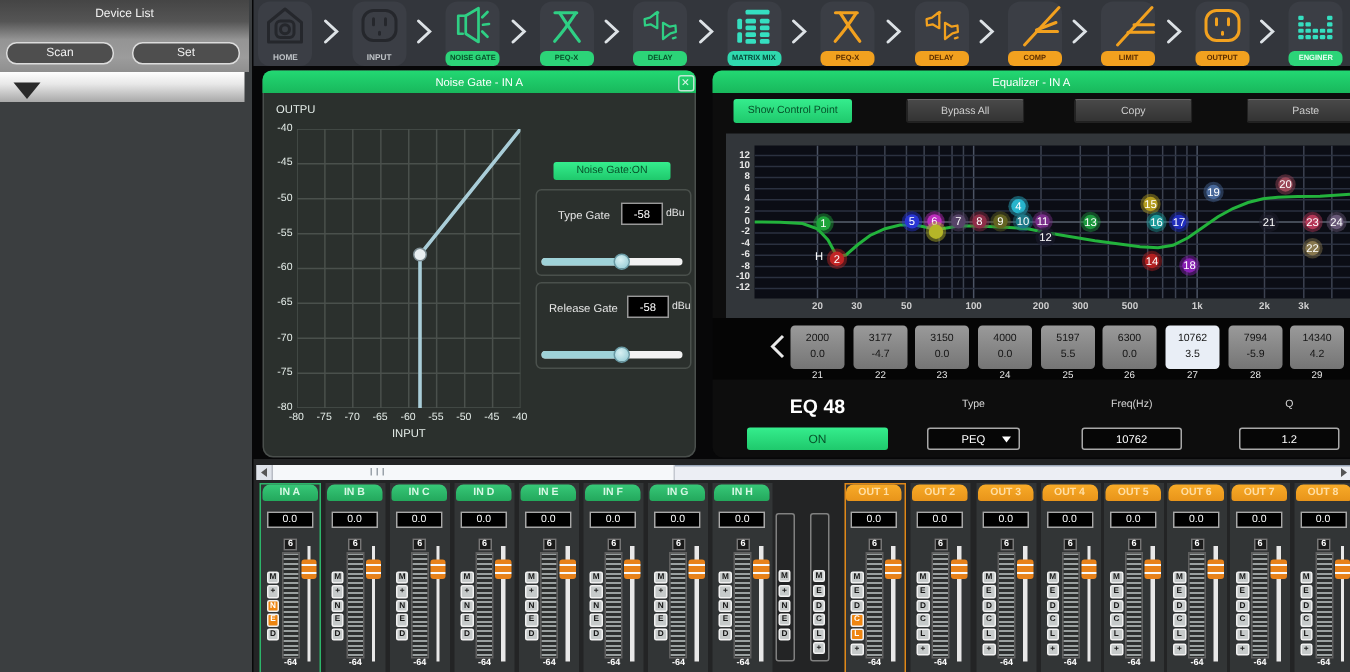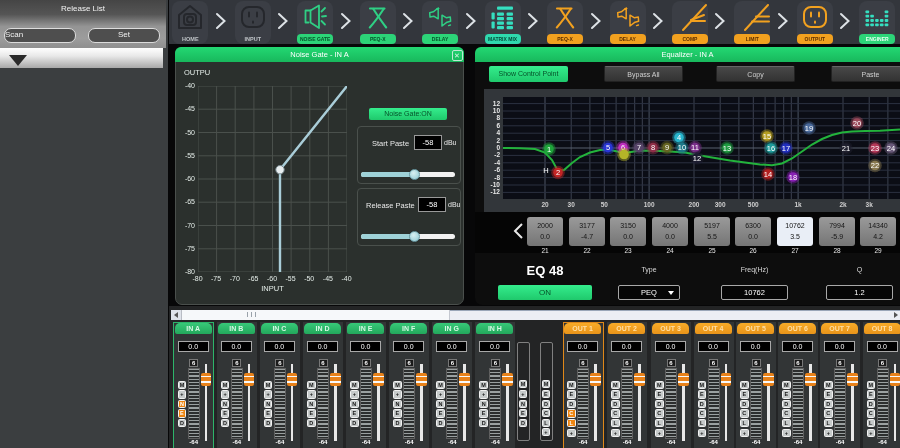--- a/index.html
+++ b/index.html
@@ -1,22 +1,22 @@
 <!DOCTYPE html>
 <html><head><meta charset="utf-8"><style>
 *{margin:0;padding:0;box-sizing:border-box;}
 html,body{width:900px;height:448px;overflow:hidden;background:#070708;
  font-family:"Liberation Sans",sans-serif;}
 .abs{position:absolute;}
 .txt{position:absolute;white-space:nowrap;}
 </style></head><body>
 <div class="abs" style="left:0;top:0;width:168px;height:448px;background:#3b3e40;"></div>
 <div class="abs" style="left:0;top:0;width:166px;height:48px;background:linear-gradient(180deg,#454545 0%,#555555 30%,#949494 55%,#9c9c9c 80%,#8f8f8f 100%);"></div>
-<div class="txt" style="left:0;top:4px;width:166px;text-align:center;font-size:8px;color:#f2f2f2;">Release List</div>
-<div class="abs" style="left:4px;top:28px;width:72px;height:15px;background:#4e4e4e;border:1.5px solid #dcdcdc;border-radius:7px;color:#f0f0f0;font-size:8px;text-align:left;line-height:12px;">Scan</div>
+<div class="txt" style="left:0;top:4px;width:166px;text-align:center;font-size:8px;color:#f2f2f2;">Device List</div>
+<div class="abs" style="left:4px;top:28px;width:72px;height:15px;background:#4e4e4e;border:1.5px solid #dcdcdc;border-radius:7px;color:#f0f0f0;font-size:8px;text-align:center;line-height:12px;">Scan</div>
 <div class="abs" style="left:88px;top:28px;width:72px;height:15px;background:#4e4e4e;border:1.5px solid #dcdcdc;border-radius:7px;color:#f0f0f0;font-size:8px;text-align:center;line-height:12px;">Set</div>
 <div class="abs" style="left:0;top:48px;width:163px;height:20px;background:linear-gradient(180deg,#ffffff 0%,#e8e8e8 40%,#a8a8a8 100%);"></div>
 <div class="abs" style="left:9px;top:55px;width:0;height:0;border-left:9px solid transparent;border-right:9px solid transparent;border-top:11px solid #2a2a2a;"></div>
 <div class="abs" style="left:169px;top:0;width:731px;height:44px;background:#33363c;"></div>
 <div class="abs" style="left:172.3px;top:0.5px;width:36px;height:43px;background:#3b3e45;border-radius:8px;"></div>
 <div class="abs" style="left:175.3px;top:2px;width:30px;height:30px;"><svg width="30" height="30" viewBox="0 0 30 30">
       <g fill="none" stroke="#25272c" stroke-width="2" stroke-linejoin="round" stroke-linecap="round">
         <path d="M4 13 L15 4 L26 13 L26 26 L4 26 Z"></path>
         <rect x="9" y="12" width="12" height="11" rx="3"></rect>
         <circle cx="15" cy="17.5" r="3"></circle>
@@ -228,28 +228,28 @@
 <div class="txt" style="left:225.8px;top:275px;width:18px;text-align:center;font-size:7px;color:#e4ece8;">-70</div>
 <div class="txt" style="left:244.4px;top:275px;width:18px;text-align:center;font-size:7px;color:#e4ece8;">-65</div>
 <div class="txt" style="left:263.0px;top:275px;width:18px;text-align:center;font-size:7px;color:#e4ece8;">-60</div>
 <div class="txt" style="left:281.6px;top:275px;width:18px;text-align:center;font-size:7px;color:#e4ece8;">-55</div>
 <div class="txt" style="left:300.2px;top:275px;width:18px;text-align:center;font-size:7px;color:#e4ece8;">-50</div>
 <div class="txt" style="left:318.9px;top:275px;width:18px;text-align:center;font-size:7px;color:#e4ece8;">-45</div>
 <div class="txt" style="left:337.5px;top:275px;width:18px;text-align:center;font-size:7px;color:#e4ece8;">-40</div>
 <div class="txt" style="left:198px;top:284px;width:149px;text-align:center;font-size:7.5px;color:#e4ece8;">INPUT</div>
 <div class="abs" style="left:369px;top:108px;width:78px;height:12px;background:linear-gradient(180deg,#35ed8d,#1fc96c);border-radius:2px;color:#06522a;font-size:7px;text-align:center;line-height:12px;">Noise Gate:ON</div>
 <div class="abs" style="left:357px;top:126px;width:104px;height:58px;border:1px solid #4a504c;border-radius:4px;"></div>
-<div class="txt" style="left:372px;top:139px;font-size:7.5px;color:#e8e8e8;">Start Paste</div>
+<div class="txt" style="left:372px;top:139px;font-size:7.5px;color:#e8e8e8;">Type Gate</div>
 <div class="abs" style="left:414px;top:135px;width:28px;height:15px;background:#000;border:1px solid #999;color:#fff;font-size:7.5px;text-align:center;line-height:13px;">-58</div>
 <div class="txt" style="left:444px;top:139px;font-size:7px;color:#e8e8e8;">dBu</div>
 <div class="abs" style="left:361px;top:172px;width:94px;height:5px;background:#f2f2f2;border-radius:2.5px;"></div>
 <div class="abs" style="left:361px;top:172px;width:52px;height:5px;background:#9fd2d8;border-radius:2.5px;"></div>
 <div class="abs" style="left:409px;top:168.5px;width:11px;height:11px;background:radial-gradient(circle at 40% 35%,#d8f0f2,#8ec8d2);border-radius:50%;border:1px solid #6a9aa4;"></div>
 <div class="abs" style="left:357px;top:188px;width:104px;height:58px;border:1px solid #4a504c;border-radius:4px;"></div>
-<div class="txt" style="left:366px;top:201px;font-size:7.5px;color:#e8e8e8;">Release Paste</div>
+<div class="txt" style="left:366px;top:201px;font-size:7.5px;color:#e8e8e8;">Release Gate</div>
 <div class="abs" style="left:418px;top:197px;width:28px;height:15px;background:#000;border:1px solid #999;color:#fff;font-size:7.5px;text-align:center;line-height:13px;">-58</div>
 <div class="txt" style="left:448px;top:201px;font-size:7px;color:#e8e8e8;">dBu</div>
 <div class="abs" style="left:361px;top:234px;width:94px;height:5px;background:#f2f2f2;border-radius:2.5px;"></div>
 <div class="abs" style="left:361px;top:234px;width:52px;height:5px;background:#9fd2d8;border-radius:2.5px;"></div>
 <div class="abs" style="left:409px;top:230.5px;width:11px;height:11px;background:radial-gradient(circle at 40% 35%,#d8f0f2,#8ec8d2);border-radius:50%;border:1px solid #6a9aa4;"></div>
 <div class="abs" style="left:475px;top:47px;width:425px;height:258px;background:#0d0d0d;border-radius:7px 0 0 7px;"></div>
 <div class="abs" style="left:475px;top:47px;width:425px;height:15px;background:linear-gradient(180deg,#23d873 0%,#18b85c 100%);border-radius:6px 0 0 0;"></div>
 <div class="txt" style="left:475px;top:50px;width:425px;text-align:center;font-size:7.5px;color:#ffffff;">Equalizer - IN A</div>
 <div class="abs" style="left:489px;top:66px;width:79px;height:16px;background:linear-gradient(180deg,#35ed8d,#1fc96c);border-radius:2px;color:#06522a;font-size:7px;text-align:center;line-height:16px;">Show Control Point</div>
 <div class="abs" style="left:604px;top:66px;width:79px;height:16px;background:linear-gradient(180deg,#484848,#333);border:1px solid #222;border-top-color:#666;border-radius:2px;color:#cfcfcf;font-size:7px;text-align:center;line-height:15px;">Bypass All</div>

